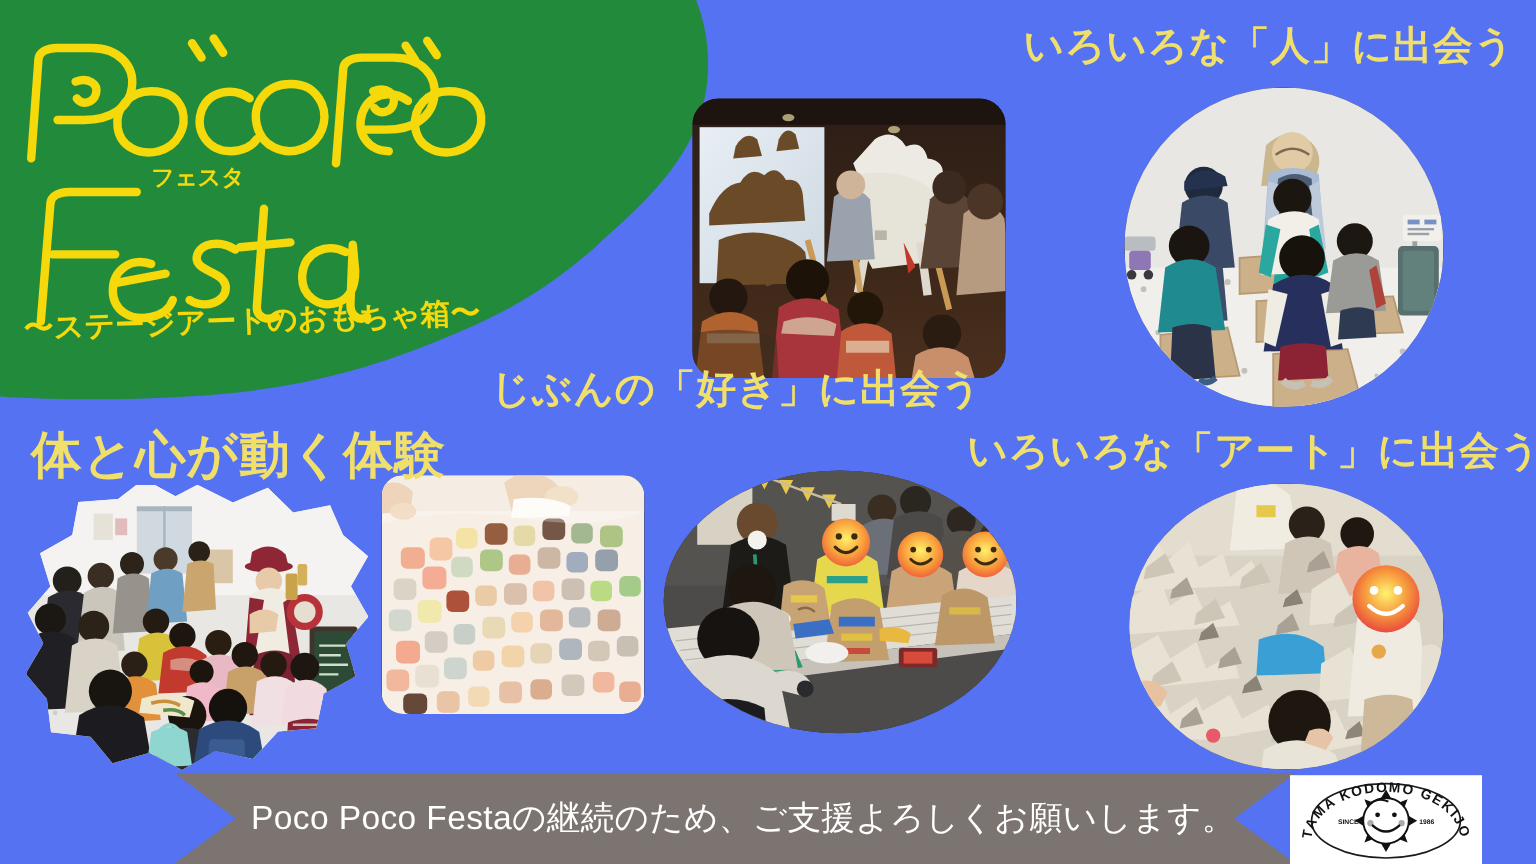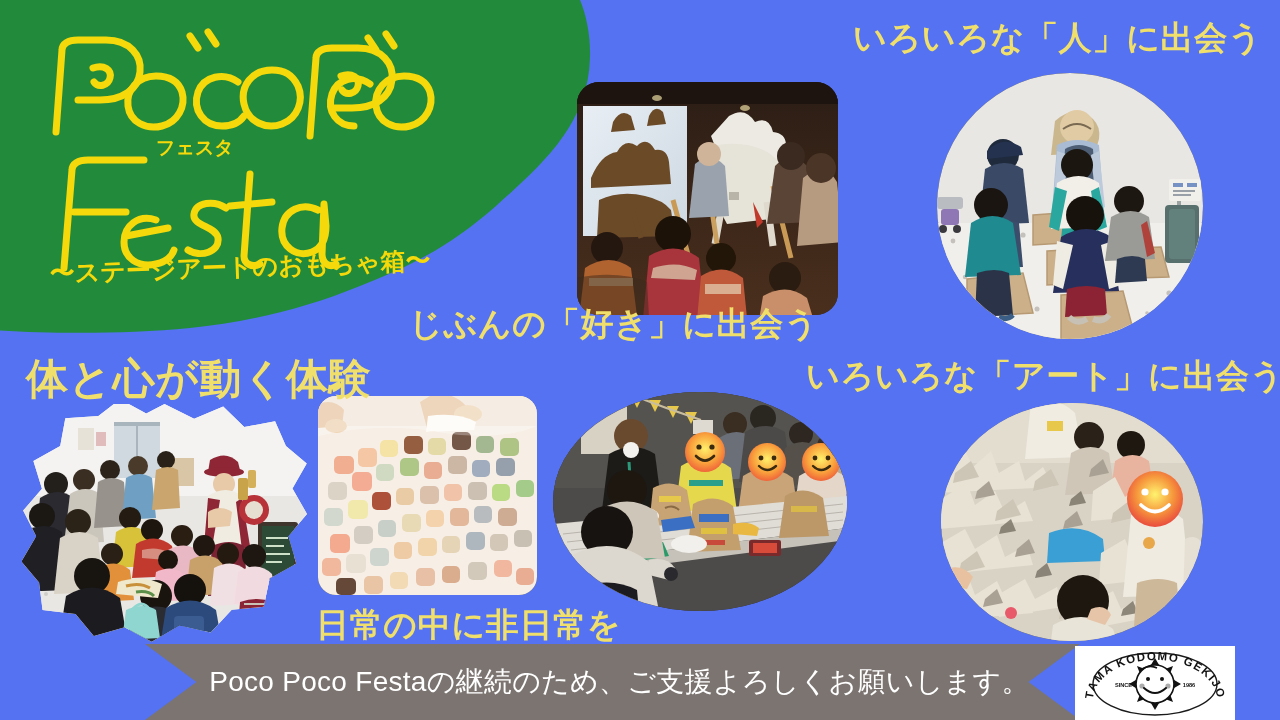--- a/index.html
+++ b/index.html
@@ -9,21 +9,21 @@
     background:#5472F2;
     font-family:"Liberation Sans","DejaVu Sans",sans-serif;
     position:relative;
   }
   .stage{position:absolute;left:0;top:0;width:1280px;height:720px;overflow:hidden;}
 
   
   .blob{position:absolute;left:-60px;top:-70px;width:660px;height:420px;z-index:1;}
 
   
-  .logo-wrap{position:absolute;left:38px;top:14px;width:450px;height:280px;z-index:4;}
+  .logo-wrap{position:absolute;left:8px;top:14px;width:450px;height:280px;z-index:4;}
   .logo-svg{width:450px;height:280px;display:block;}
 
   
   .caption{
     position:absolute;z-index:8;
     color:#F0DF6A;
     font-weight:700;
     letter-spacing:0.02em;
     white-space:nowrap;
     line-height:1;
@@ -622,21 +622,20 @@
       <path d="M0,206 q18,-8 28,4 l-4,10 -24,-2 Z" fill="#cfc6b6"></path>
 
       <circle cx="70" cy="210" r="6" fill="#e85a6a"></circle>
     </svg>
   </div>
 
   <div class="caption cap-people">いろいろな「人」に出会う</div>
   <div class="caption cap-like">じぶんの「好き」に出会う</div>
   <div class="caption cap-body">体と心が動く体験</div>
   <div class="caption cap-art">いろいろな「アート」に出会う</div>
-  <div class="caption cap-daily">日常の中に非日常を</div>
 
   <div class="banner">
     <div class="banner-bg"></div>
     <div class="banner-text">Poco Poco Festaの継続のため、ご支援よろしくお願いします。</div>
   </div>
 
   <div class="org-logo">
     <svg viewBox="0 0 160 74">
       <defs>
         <path id="arcpath" d="M18,54 A62,40 0 0 1 142,54"></path>

